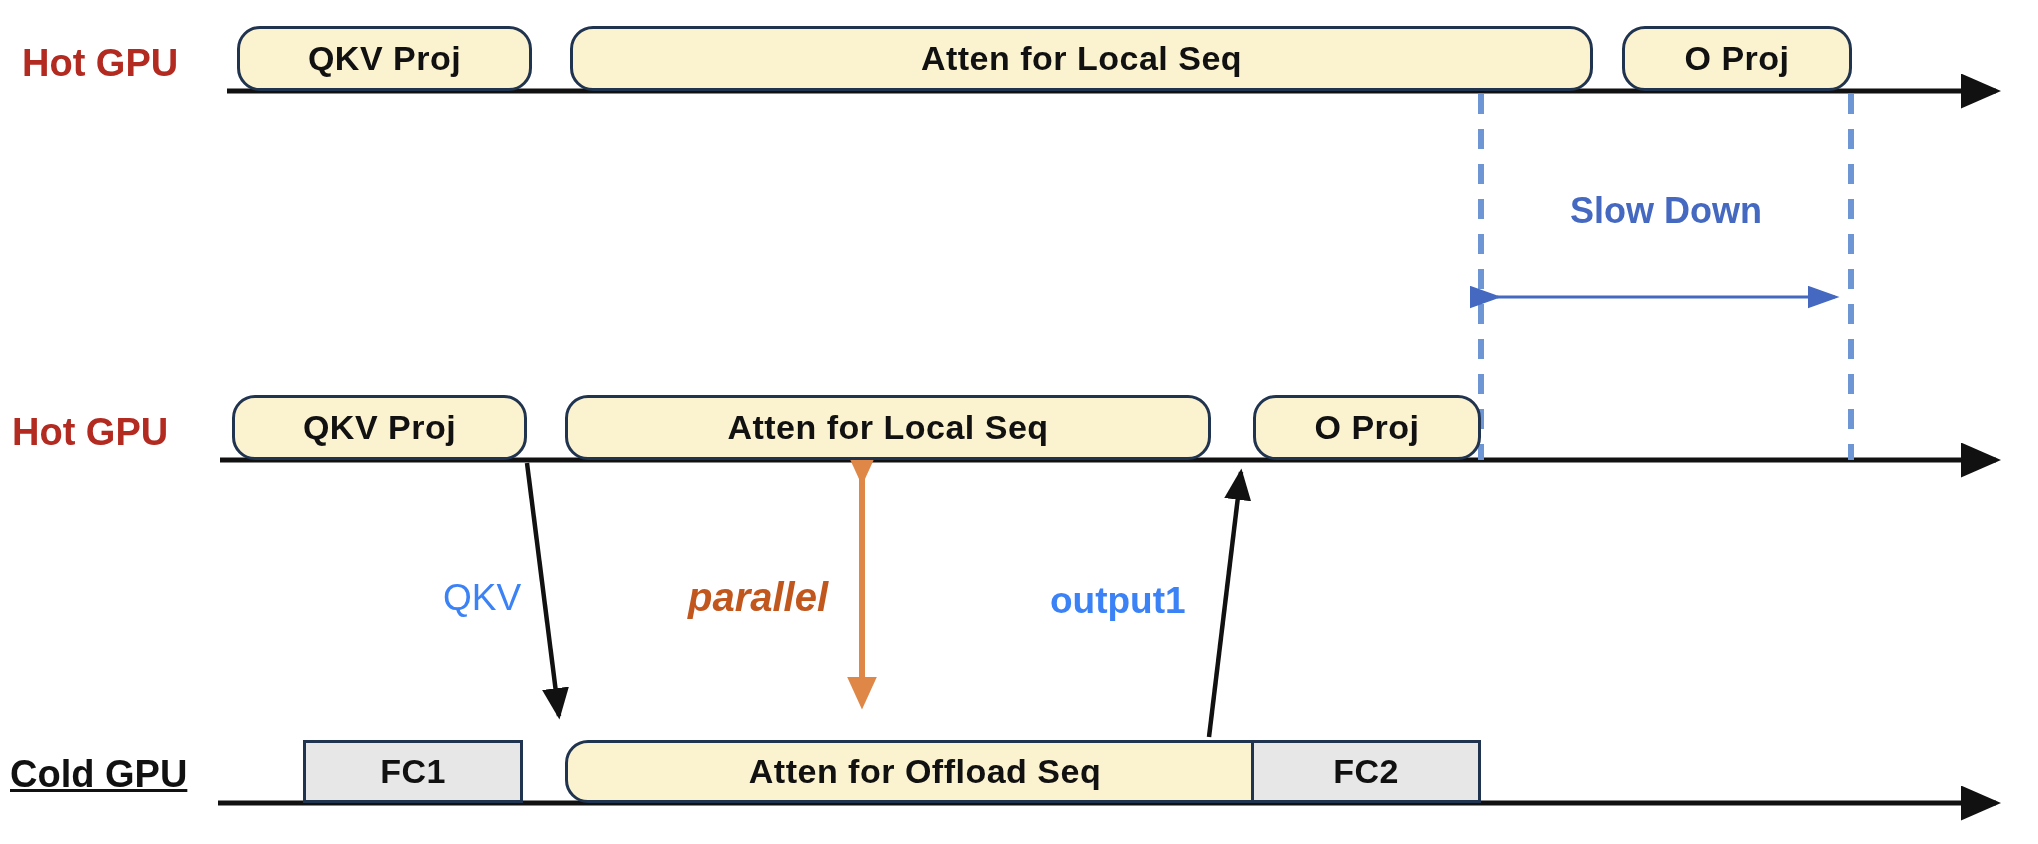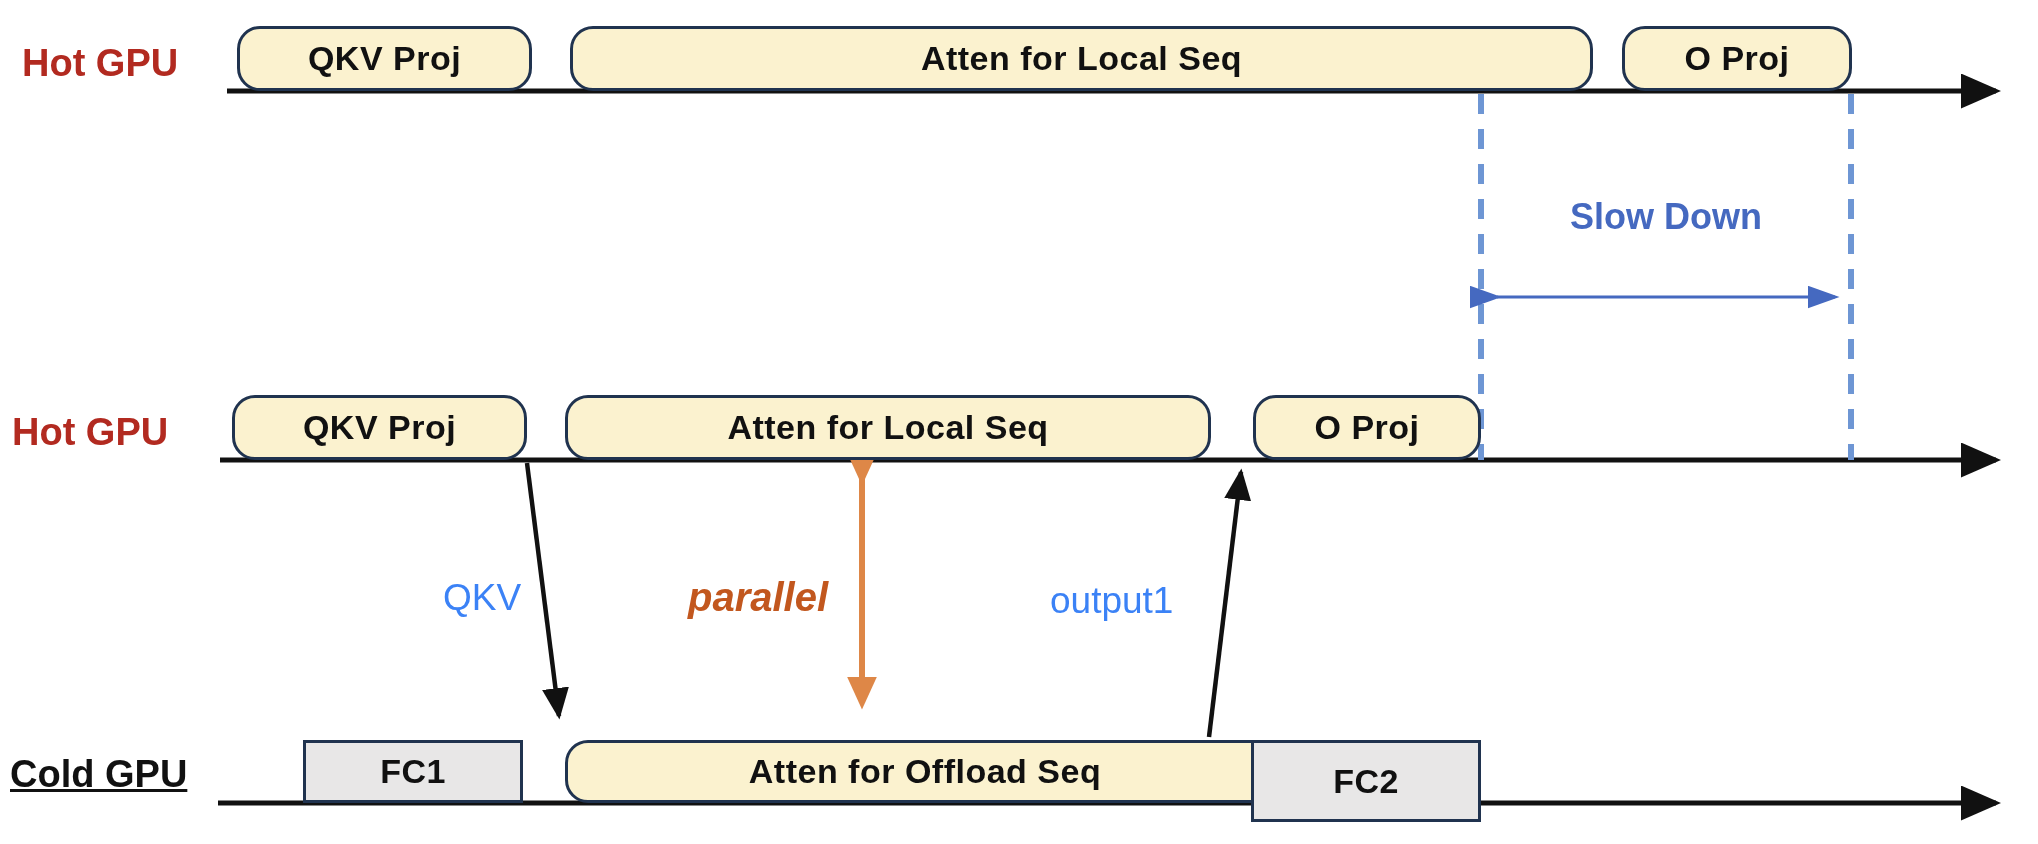--- a/index.html
+++ b/index.html
@@ -86,20 +86,20 @@
   <div class="task warm" style="left:237px;  top:26px; width:295px;  height:65px;">QKV Proj</div>
   <div class="task warm" style="left:570px;  top:26px; width:1023px; height:65px;">Atten for Local Seq</div>
   <div class="task warm" style="left:1622px; top:26px; width:230px;  height:65px;">O Proj</div>
 
   <div class="task warm" style="left:232px;  top:395px; width:295px; height:65px;">QKV Proj</div>
   <div class="task warm" style="left:565px;  top:395px; width:646px; height:65px;">Atten for Local Seq</div>
   <div class="task warm" style="left:1253px; top:395px; width:228px; height:65px;">O Proj</div>
 
   <div class="task gray" style="left:303px;  top:740px; width:220px; height:63px;">FC1</div>
   <div class="task warm" style="left:565px;  top:740px; width:720px; height:63px;">Atten for Offload Seq</div>
-  <div class="task gray" style="left:1251px; top:740px; width:230px; height:82px;">FC2</div>
+  <div class="task gray" style="left:1251px; top:740px; width:230px; height:63px;">FC2</div>
 
-  <div class="note slow" style="left:1486px; top:196px;">Slow Down</div>
+  <div class="note slow" style="left:1486px; top:190px;">Slow Down</div>
   <div class="note plain" style="left:443px;  top:577px;">QKV</div>
   <div class="note orange" style="left:688px;  top:575px;">parallel</div>
-  <div class="note plain" style="left:1050px; top:580px;">output1</div>
+  <div class="note plain" style="left:1050px; top:580px;font-weight:bold;">output1</div>
 
 </div>
 
 </body></html>

